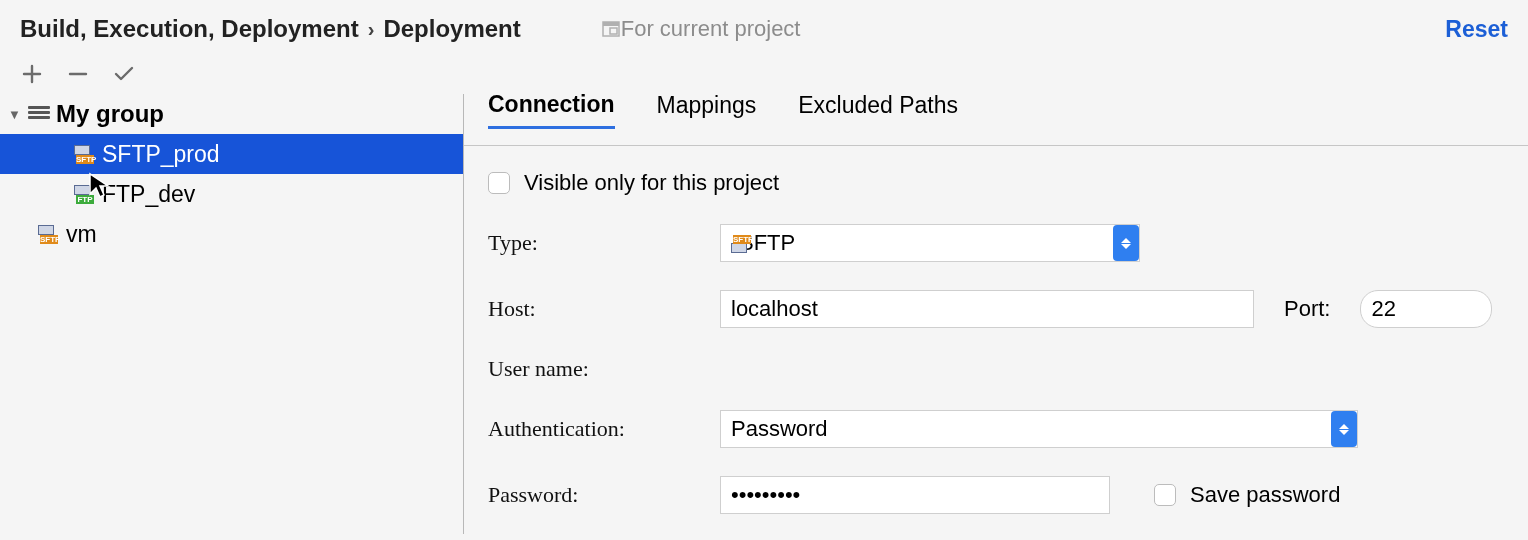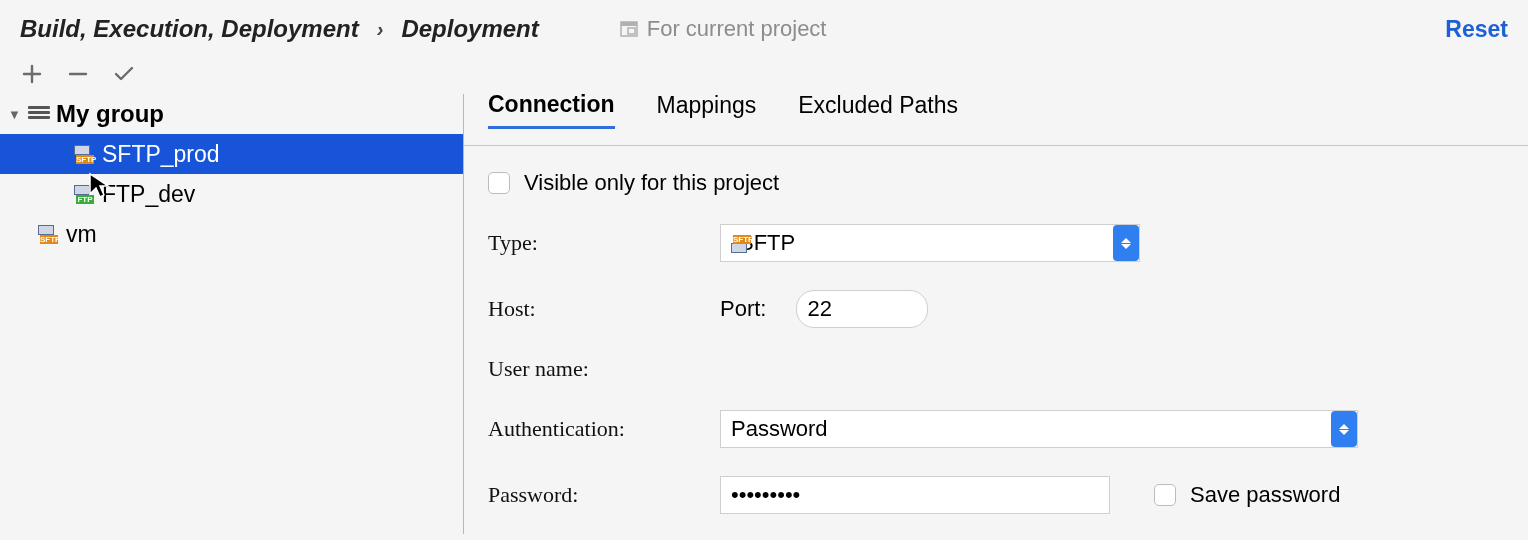--- a/index.html
+++ b/index.html
@@ -20,35 +20,33 @@
   
   .header {
     display: flex;
     align-items: center;
     height: 50px;
     padding: 8px 20px 0 20px;
   }
   .breadcrumb {
     display: flex;
     align-items: center;
-    gap: 14px;
+    gap: 5px;
     font-size: 24px;
     font-weight: 700;
     color: #222;
-    font-style: italic;
   }
   .breadcrumb .sep {
     color: #444;
     font-size: 20px;
     padding: 0 4px;
   }
   .project-scope {
     display: flex;
     align-items: center;
-    gap: 8px;
     margin-left: 80px;
     color: #8c8c8c;
     font-size: 22px;
   }
   .scope-icon {
     width: 20px; height: 20px;
     display: inline-flex; align-items: center; justify-content: center;
   }
   .reset-link {
     margin-left: auto;
@@ -366,20 +364,21 @@
                 <span class="tri-up"></span>
                   <span class="tri-down"></span>
               </div>
             </div>
           </div>
         </div>
 
         <div class="form-row">
           <div class="label-col">Host:</div>
           <div class="field-col">
+            <input class="text text-wide" value="localhost" style="">
             <span class="port-label">Port:</span>
             <input class="text text-port" value="22" style="">
           </div>
         </div>
 
         <div class="form-row">
           <div class="label-col">User name:</div>
         </div>
 
         <div class="form-row">

